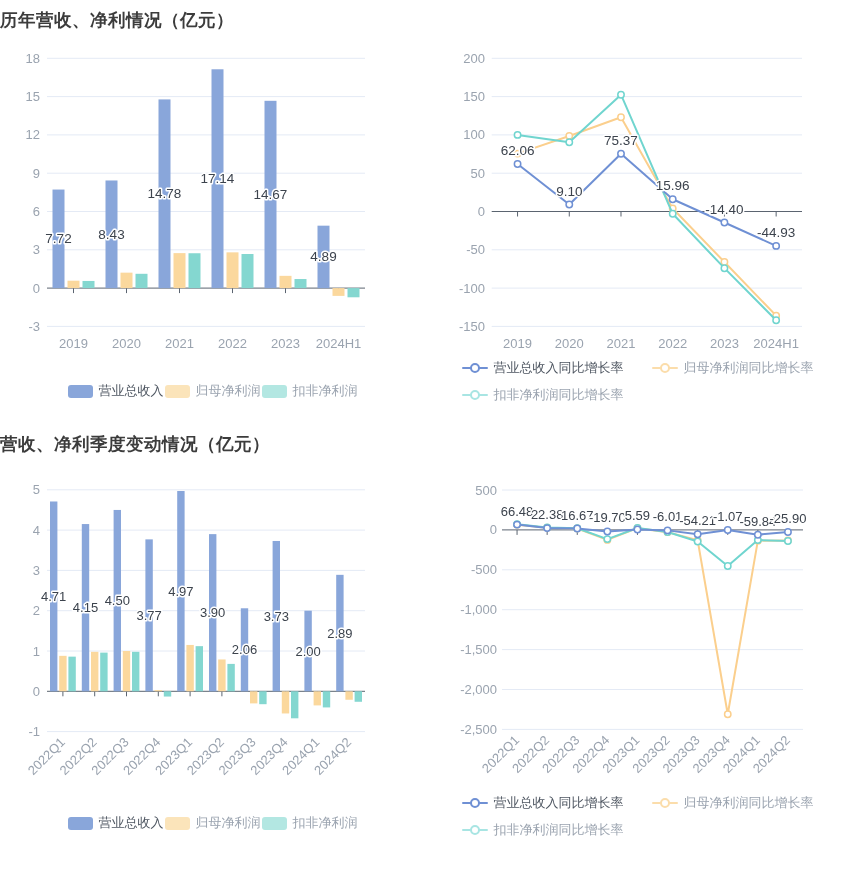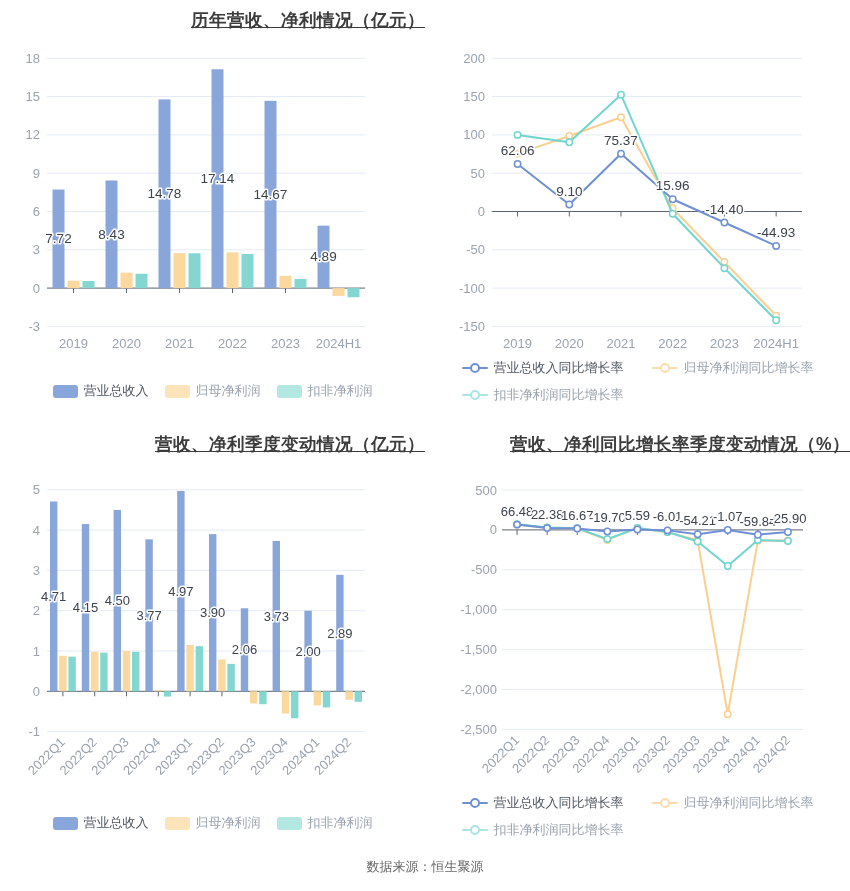--- a/index.html
+++ b/index.html
@@ -1,28 +1,28 @@
 <!DOCTYPE html>
 <html><head>
 <meta charset="utf-8">
 <style>
   html,body{margin:0;padding:0;background:#fff;}
   #stage{position:relative;width:850px;height:891px;background:#fff;overflow:hidden;
          font-family:"Liberation Sans","DejaVu Sans",sans-serif;}
   .panel{position:absolute;}
-  .chart-title{position:absolute;left:0;right:0;text-align:right;font-size:17.5px;
-               font-weight:bold;color:#3c3c3c;letter-spacing:.5px;text-decoration:underline;}
+  .chart-title{position:absolute;left:0;right:0;text-align:left;font-size:17.5px;
+               font-weight:bold;color:#3c3c3c;letter-spacing:.5px;}
   svg.plot{position:absolute;left:0;top:0;}
   .tick{fill:#9aa3af;font-size:13px;}
   .vlabel{fill:#3c434d;stroke:#ffffff;stroke-width:3px;paint-order:stroke;stroke-linejoin:round;}
   .legend{position:absolute;left:0;right:0;}
   .lw{width:max-content;margin:0 auto;}
   .lrow{display:flex;align-items:center;gap:28px;}
   .lrow + .lrow{margin-top:9px;}
-  .one{display:flex;justify-content:center;align-items:center;gap:16px;}
+  .one{display:flex;justify-content:center;align-items:center;gap:1px;}
   .li{display:flex;align-items:center;gap:6px;cursor:pointer;}
   .ll{font-size:13px;color:#9aa3af;white-space:nowrap;}
   .sw{display:inline-block;width:25px;height:13px;border-radius:3px;}
   .lm{position:relative;width:26px;height:12px;display:inline-block;flex:0 0 26px;}
   .lm-line{position:absolute;left:0;right:0;top:5px;height:2px;border-radius:1px;}
   .lm-dot{position:absolute;left:8px;top:1px;width:6px;height:6px;border:2px solid #888;
           border-radius:50%;background:#fff;}
   #footer{position:absolute;left:0;right:0;top:858px;text-align:center;
           font-size:13px;color:#666;}
 </style>
@@ -280,21 +280,20 @@
         <span class="ll" style="color: rgb(154, 163, 175);">归母净利润</span>
       </div>
       <div class="li">
         <span class="sw" style="background: rgb(179, 231, 226);"></span>
         <span class="ll" style="color: rgb(154, 163, 175);">扣非净利润</span>
       </div>
     </div>
   </div>
 
   <div class="panel" style="left:425px;top:420px;width:425px;height:445px;">
-    <div class="chart-title" style="top:12px;">营收、净利同比增长率季度变动情况（%）</div>
     <svg class="plot" width="425" height="370" viewBox="0 0 425 370">
         <line x1="77" y1="70" x2="378" y2="70" stroke="#e4eaf5" stroke-width="1"></line>
         <text x="72" y="74.5" text-anchor="end" class="tick">500</text>
         <line x1="77" y1="109.9" x2="378" y2="109.9" stroke="#5b6470" stroke-width="1"></line>
         <text x="72" y="114.4" text-anchor="end" class="tick">0</text>
         <line x1="77" y1="149.8" x2="378" y2="149.8" stroke="#e4eaf5" stroke-width="1"></line>
         <text x="72" y="154.3" text-anchor="end" class="tick">-500</text>
         <line x1="77" y1="189.7" x2="378" y2="189.7" stroke="#e4eaf5" stroke-width="1"></line>
         <text x="72" y="194.2" text-anchor="end" class="tick">-1,000</text>
         <line x1="77" y1="229.6" x2="378" y2="229.6" stroke="#e4eaf5" stroke-width="1"></line>
@@ -391,14 +390,13 @@
               <span class="lm-line" style="background: rgb(168, 229, 227);"></span>
               <span class="lm-dot" style="border-color: rgb(168, 229, 227);"></span>
             </span>
             <span class="ll" style="color: rgb(154, 163, 175);">扣非净利润同比增长率</span>
           </div>
         </div>
       </div>
     </div>
   </div>
 
-  <div id="footer">数据来源：恒生聚源</div>
 </div>
 
 </body></html>

